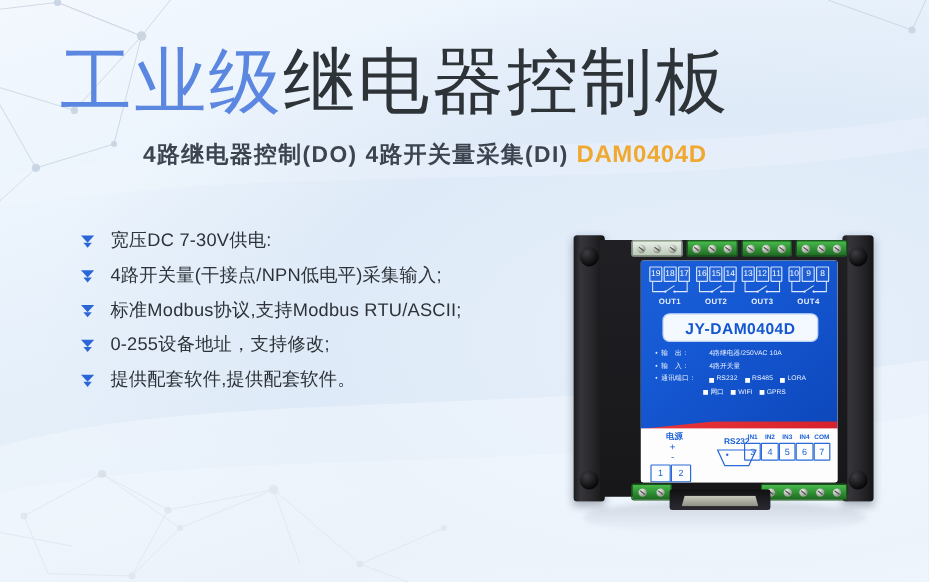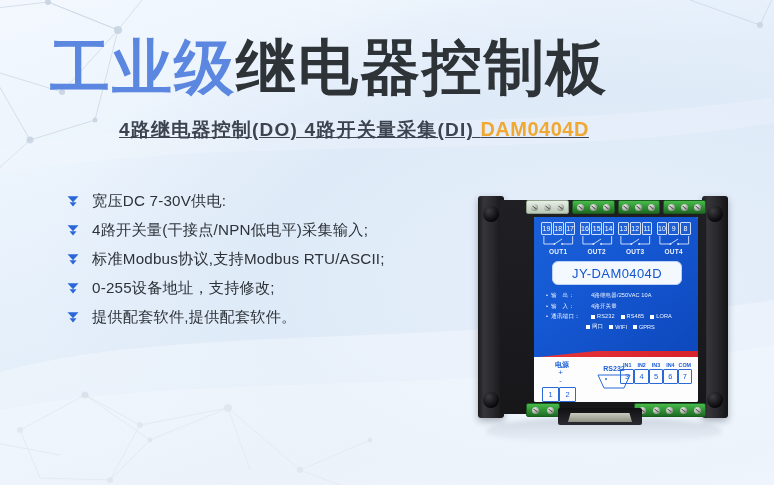--- a/index.html
+++ b/index.html
@@ -14,29 +14,29 @@
       radial-gradient(ellipse 760px 420px at 78% 58%, #e6f0fb 0%, #dfeaf8 45%, rgba(223,234,248,0) 75%),
       linear-gradient(162deg,#f3f8fe 0%,#eaf3fc 30%,#e2edf9 58%,#dbe8f6 78%,#e9f2fb 100%);
   }
   
   .netsvg{position:absolute;left:0;top:0;width:774px;height:485px;pointer-events:none;}
   .swoosh{position:absolute;left:0;top:0;width:774px;height:485px;pointer-events:none;}
 
   
   .title{
     position:absolute;left:0;top:36px;width:658px;text-align:center;
-    font-size:60px;line-height:64px;font-weight:bold;letter-spacing:2px;
+    font-size:60px;line-height:64px;font-weight:normal;letter-spacing:2px;
     white-space:nowrap;
   }
   .title .t-blue{color:#5b87e0;}
   .title .t-dark{color:#2e3338;}
   .subtitle{
     position:absolute;left:0;top:117px;width:708px;text-align:center;
     font-size:19px;line-height:24px;font-weight:bold;color:#3c4450;
-    letter-spacing:1.2px;white-space:nowrap;text-decoration:underline;
+    letter-spacing:1.2px;white-space:nowrap;
   }
   .subtitle .model{color:#f0a830;letter-spacing:0.5px;font-size:20px;}
 
   
   .bullets{position:absolute;left:66px;top:186px;width:400px;}
   .brow{display:flex;align-items:center;height:29px;}
   .bicon{width:26px;flex:0 0 26px;padding-top:5px;}
   .btext{
     font-size:15.2px;line-height:22px;color:#2c3238;white-space:nowrap;
     letter-spacing:0.2px;
@@ -124,21 +124,21 @@
   }
   .relaysym{height:13px;position:relative;}
   .outlbl{
     text-align:center;color:#eaf1ff;font-size:6.5px;line-height:8px;
     letter-spacing:.3px;font-weight:bold;
   }
   .model-badge{
     position:absolute;left:18px;top:44px;width:128px;height:22px;
     background:#f4f8ff;border-radius:6px;border:1px solid #bcd2f5;
     display:flex;align-items:center;justify-content:center;
-    color:#1356cf;font-size:13px;font-weight:normal;letter-spacing:.4px;
+    color:#1356cf;font-size:13px;font-weight:bold;letter-spacing:.4px;
   }
   .specs{position:absolute;left:12px;top:74px;width:146px;color:#eef4ff;}
   .srow{display:flex;align-items:flex-start;font-size:5.6px;line-height:9px;margin-bottom:1.5px;}
   .sdot{flex:0 0 5px;}
   .slabel{flex:0 0 40px;letter-spacing:.2px;}
   .sval{flex:1;letter-spacing:.1px;}
   .ports{display:flex;gap:6px;}
   .port{display:flex;align-items:center;gap:2px;}
   .chk{width:4px;height:4px;background:#ffffff;display:inline-block;}
   .ports2{display:flex;gap:6px;margin-left:40px;margin-top:1px;}

